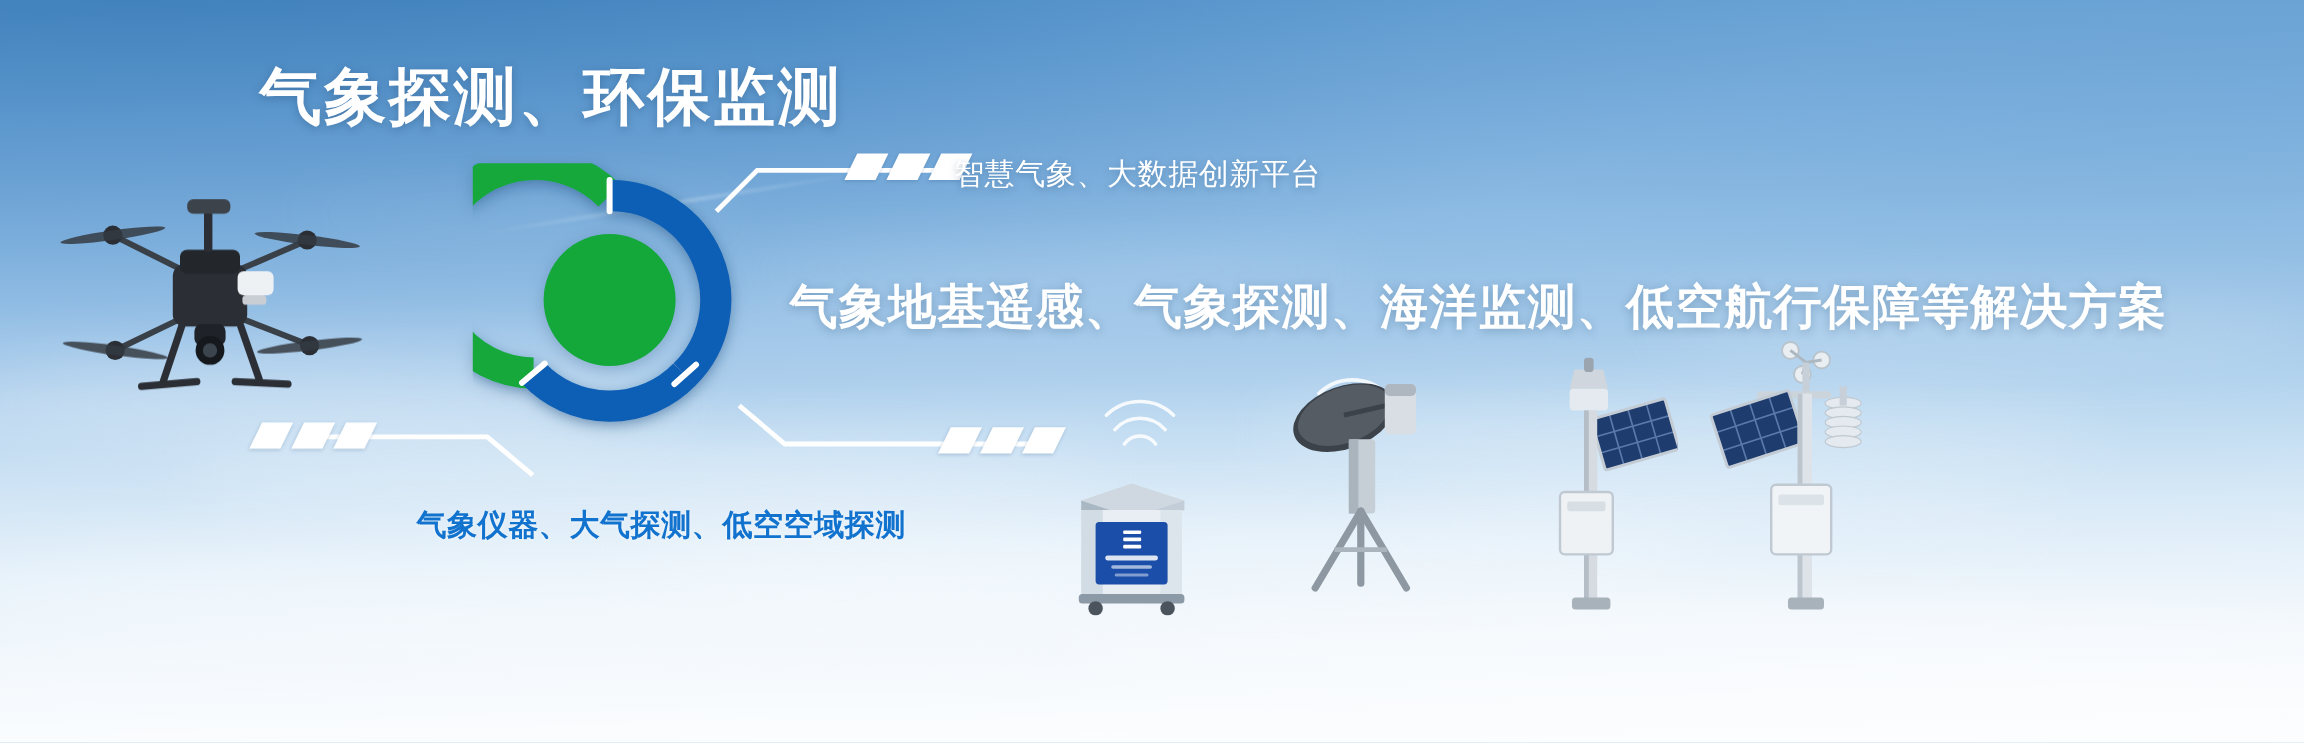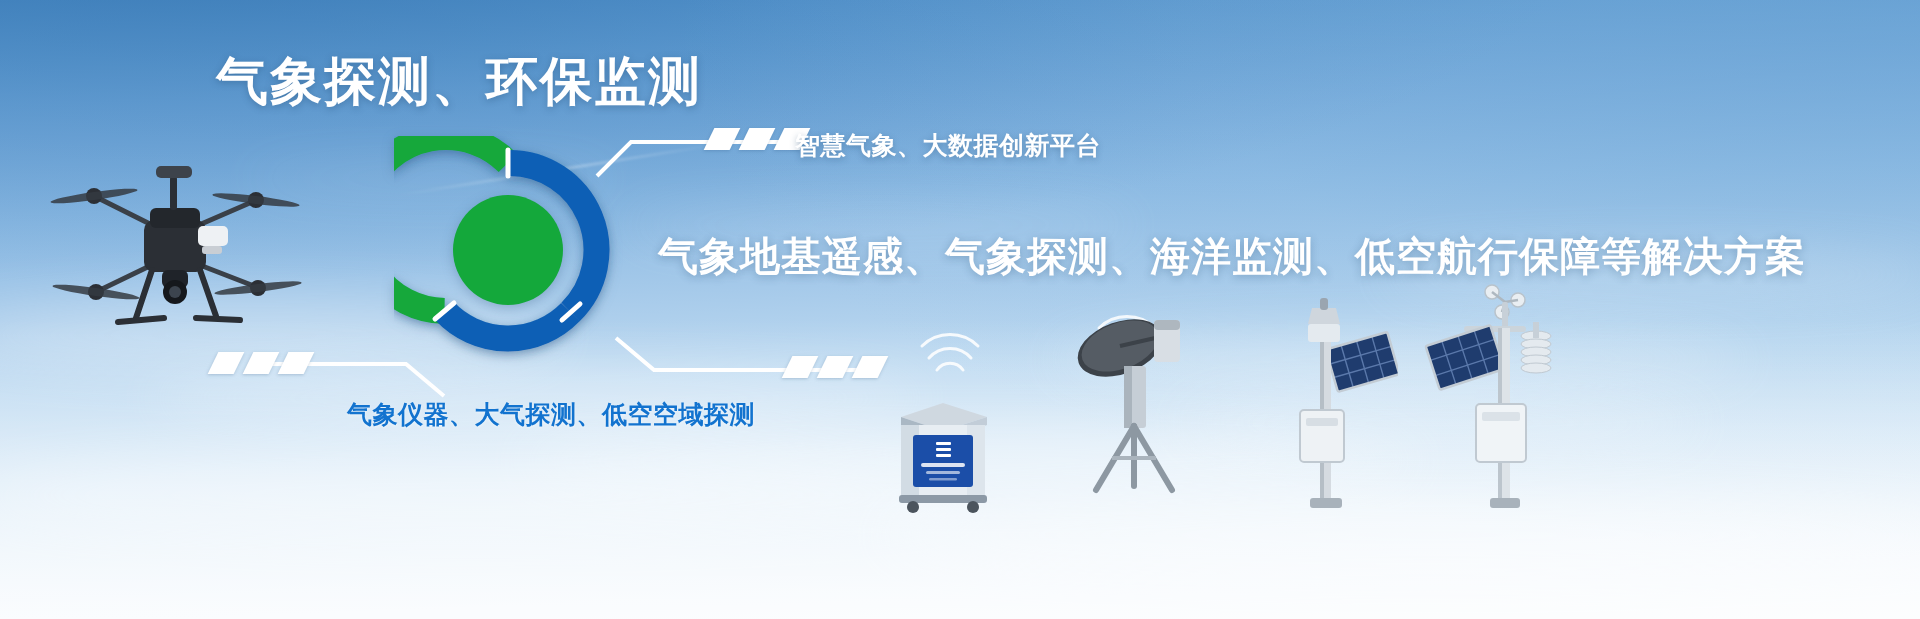--- a/index.html
+++ b/index.html
@@ -86,33 +86,33 @@
   .slashes{position:absolute;display:flex;gap:9px;}
   .slash{
     width:26px;height:22px;background:#ffffff;
     transform:skewX(-26deg);
     box-shadow:0 1px 3px rgba(40,80,120,.25);
   }
 
   
   .callout-top{
     position:absolute;left:795px;top:130px;
-    font-size:25px;line-height:30px;font-weight:bold;color:#ffffff;
+    font-size:25px;line-height:30px;font-weight:normal;color:#ffffff;
     letter-spacing:.5px;white-space:nowrap;
     text-shadow:0 2px 6px rgba(30,70,110,.35);
   }
   #main-line{
     position:absolute;left:658px;top:230px;
     font-size:40px;line-height:52px;font-weight:bold;color:#ffffff;
     letter-spacing:1px;white-space:nowrap;
     text-shadow:0 2px 8px rgba(30,70,110,.32);
     text-align:right;
   }
   .callout-bottom{
-    position:absolute;left:347px;top:399px;
+    position:absolute;left:347px;top:423px;
     font-size:25px;line-height:30px;font-weight:bold;color:#1273cf;
     letter-spacing:.5px;white-space:nowrap;
     text-shadow:0 1px 3px rgba(255,255,255,.55);
   }
 
   
   #drone{position:absolute;left:40px;top:150px;width:270px;height:195px;}
   #drone svg{display:block;}
 
   

